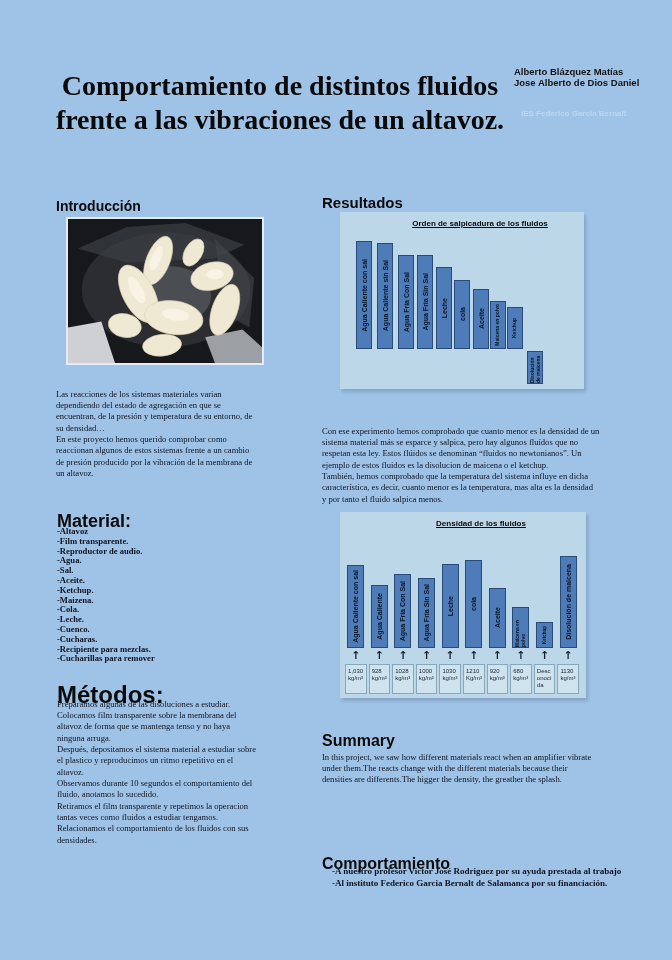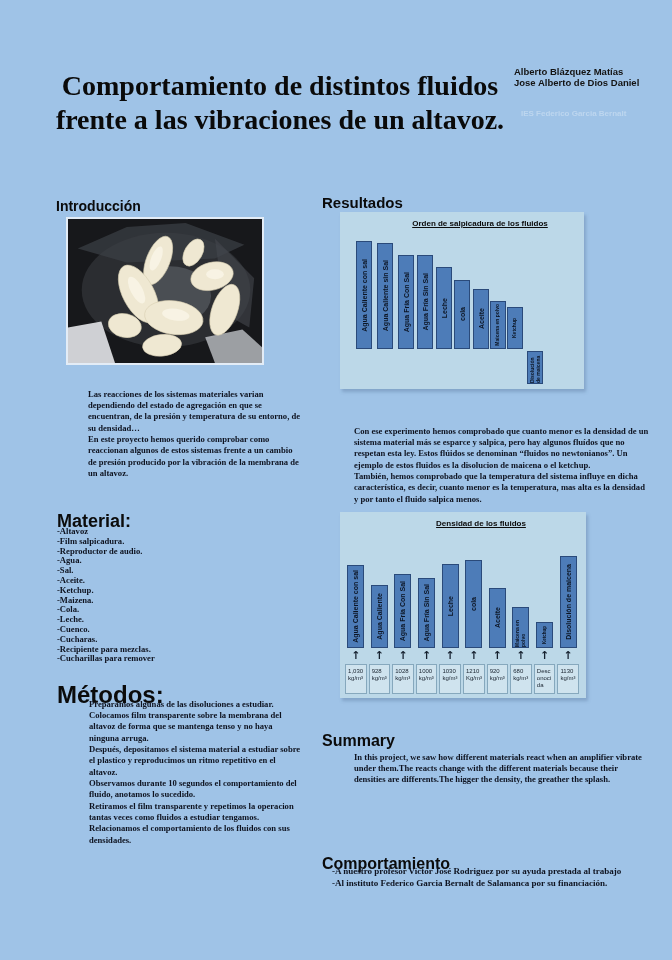--- a/index.html
+++ b/index.html
@@ -20,22 +20,22 @@
   
   .h-sans{position:absolute;font-family:"Liberation Sans",sans-serif;font-weight:bold;color:#0b0b0b;}
   .h-intro{left:56px;top:186px;font-size:14px;text-align:center;}
   .h-material{left:57px;top:496px;font-size:18px;}
   .h-metodos{left:57px;top:661px;font-size:24px;}
   .h-resultados{left:322px;top:182px;font-size:15px;text-align:center;}
   .h-summary{left:322px;top:719px;font-size:16px;}
   .h-agradecimientos{left:322px;top:842px;font-size:16px;}
 
   
-  .body{position:absolute;font-family:"Liberation Serif",serif;font-weight:bold;
-        font-size:8.6px;line-height:1.32;white-space:pre-line;color:#0e1320;margin-left:32px;}
+  .body{position:absolute;font-family:"Liberation Serif",serif;font-weight:normal;
+        font-size:8.6px;line-height:1.32;white-space:pre-line;color:#0e1320;}
   .b-intro{left:56px;top:380px;width:258px;}
   .b-resultados{left:322px;top:417px;width:306px;}
   .b-summary{left:322px;top:743px;width:318px;}
   .list{position:absolute;font-family:"Liberation Serif",serif;font-weight:bold;color:#0e1320;}
   .l-material{left:57px;top:527px;font-size:8.6px;line-height:9.8px;}
   .l-agradecimientos{left:332px;top:866px;font-size:9px;line-height:11.5px;}
 
   
   .photo{position:absolute;left:66px;top:217px;width:198px;height:148px;
          border:2px solid #e3ecf6;background:#17181b;box-sizing:border-box;}
@@ -121,21 +121,21 @@
 encuentran, de la presión y temperatura de su entorno, de
 su densidad…
 En este proyecto hemos querido comprobar como
 reaccionan algunos de estos sistemas frente a un cambio
 de presión producido por la vibración de la membrana de
 un altavoz.</p>
 
   <h2 class="h-sans h-material">Material:</h2>
   <div class="list l-material">
       <div class="material-item">-Altavoz</div>
-      <div class="material-item">-Film salpicadura.</div>
+      <div class="material-item">-Film transparente.</div>
       <div class="material-item">-Reproductor de audio.</div>
       <div class="material-item">-Agua.</div>
       <div class="material-item">-Sal.</div>
       <div class="material-item">-Aceite.</div>
       <div class="material-item">-Ketchup.</div>
       <div class="material-item">-Maizena.</div>
       <div class="material-item">-Cola.</div>
       <div class="material-item">-Leche.</div>
       <div class="material-item">-Cuenco.</div>
       <div class="material-item">-Cucharas.</div>

